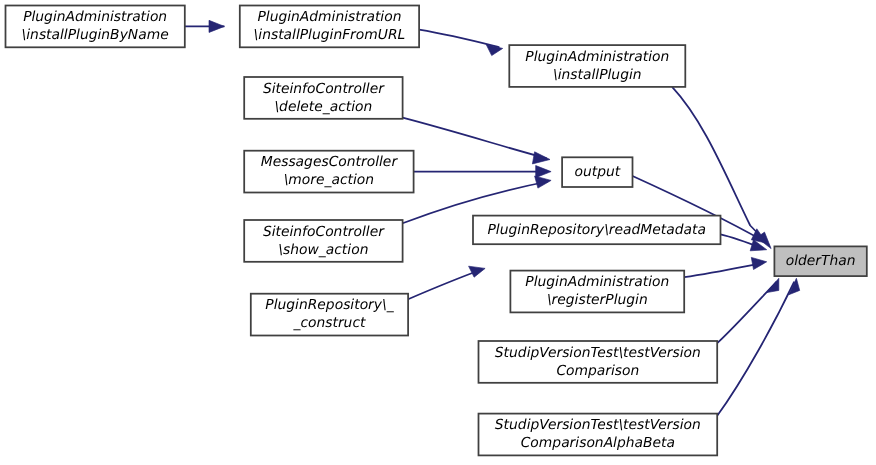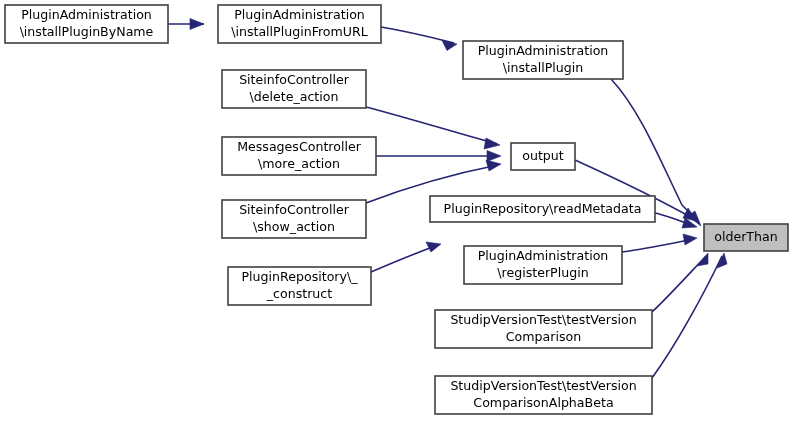--- a/index.html
+++ b/index.html
@@ -10,20 +10,21 @@
   body {
     width: 796px;
     height: 423px;
     font-family: "DejaVu Sans", sans-serif;
     overflow: hidden;
   }
   #graph {
     position: relative;
     width: 796px;
     height: 423px;
+    font-style: italic;
   }
   #graph svg {
     position: absolute;
     top: 0;
     left: 0;
   }
   .node-rect {
     fill: #ffffff;
     stroke: #404040;
     stroke-width: 1.6;

